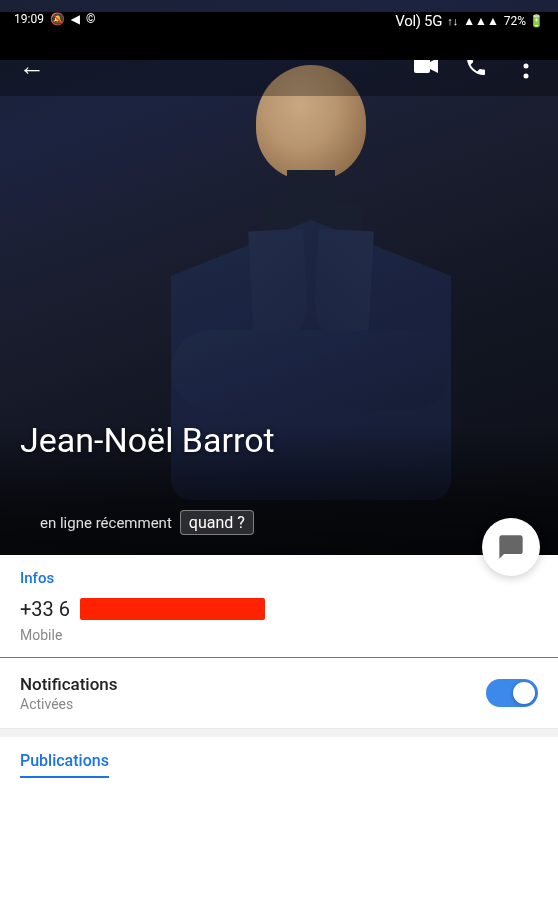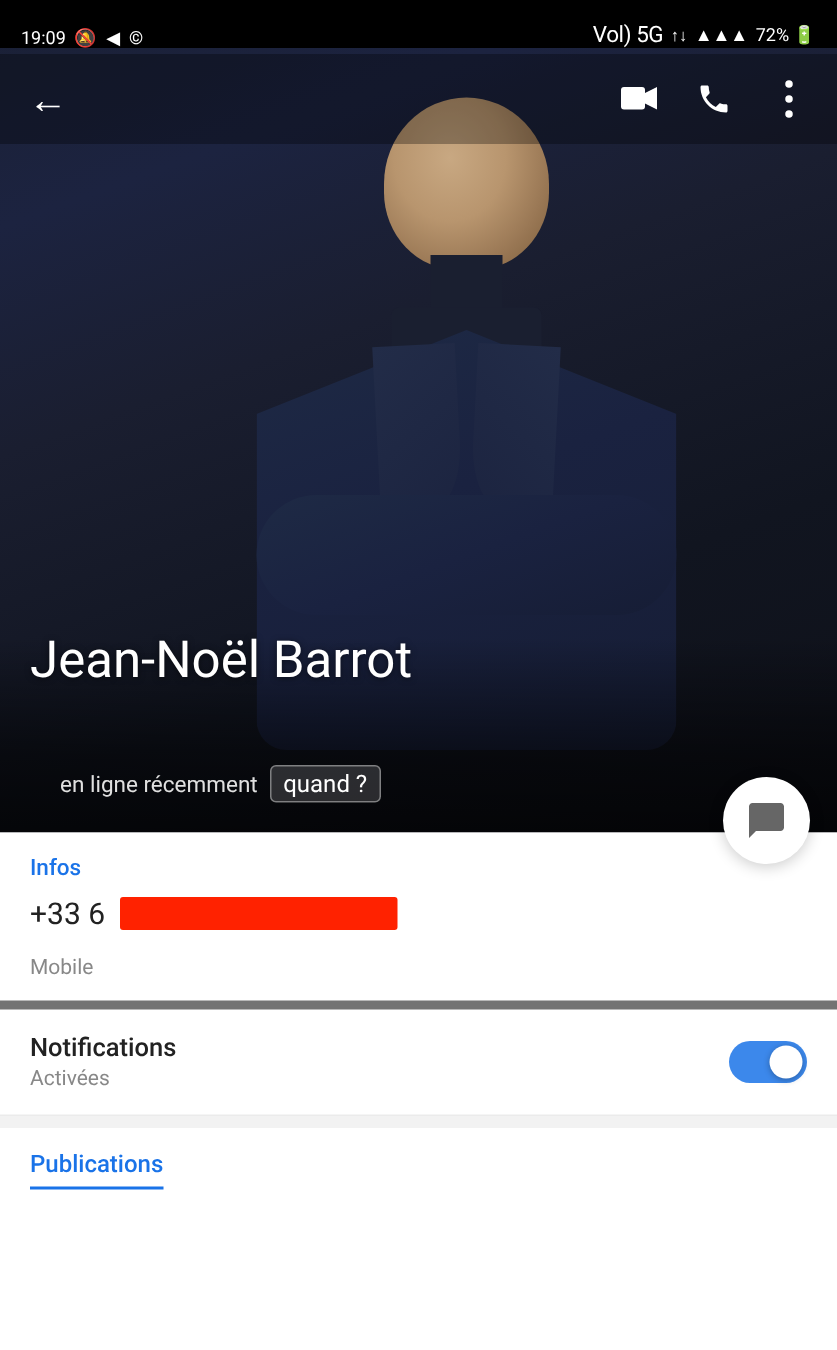--- a/index.html
+++ b/index.html
@@ -10,27 +10,27 @@
       height: 900px;
       background: #fff;
       font-family: 'Roboto', Arial, sans-serif;
       overflow: hidden;
       position: relative;
     }
 
     
     .status-bar {
       position: absolute;
-      top: 0;
+      top: 12px;
       left: 0;
       width: 100%;
-      height: 32px;
+      height: 48px;
       background: #000;
       display: flex;
-      align-items: flex-end;
+      align-items: flex-start;
       justify-content: space-between;
       padding: 0 14px;
       z-index: 100;
     }
     .status-bar-icons {
       display: flex;
       align-items: center;
       gap: 5px;
     }
     .status-bar-icons span {
@@ -261,21 +261,21 @@
       top: 555px;
       left: 0;
       width: 100%;
       background: #fff;
       z-index: 10;
     }
 
     
     .section {
       padding: 14px 20px;
-      border-bottom: 6px solid #737373;
+      border-bottom: 1px solid #737373;
     }
 
     .section-title {
       color: #1a73e8;
       font-size: 15px;
       font-weight: 500;
       margin-bottom: 10px;
     }
 
     .info-row {
@@ -293,21 +293,21 @@
       background: #ff2200;
       width: 185px;
       height: 22px;
       border-radius: 2px;
       display: inline-block;
     }
 
     .info-label {
       color: #888;
       font-size: 14px;
-      margin-top: 16px;
+      margin-top: 6px;
     }
 
     
     .notifications-section {
       padding: 16px 20px;
       border-bottom: 1px solid #ebebeb;
       display: flex;
       align-items: center;
       justify-content: space-between;
     }

